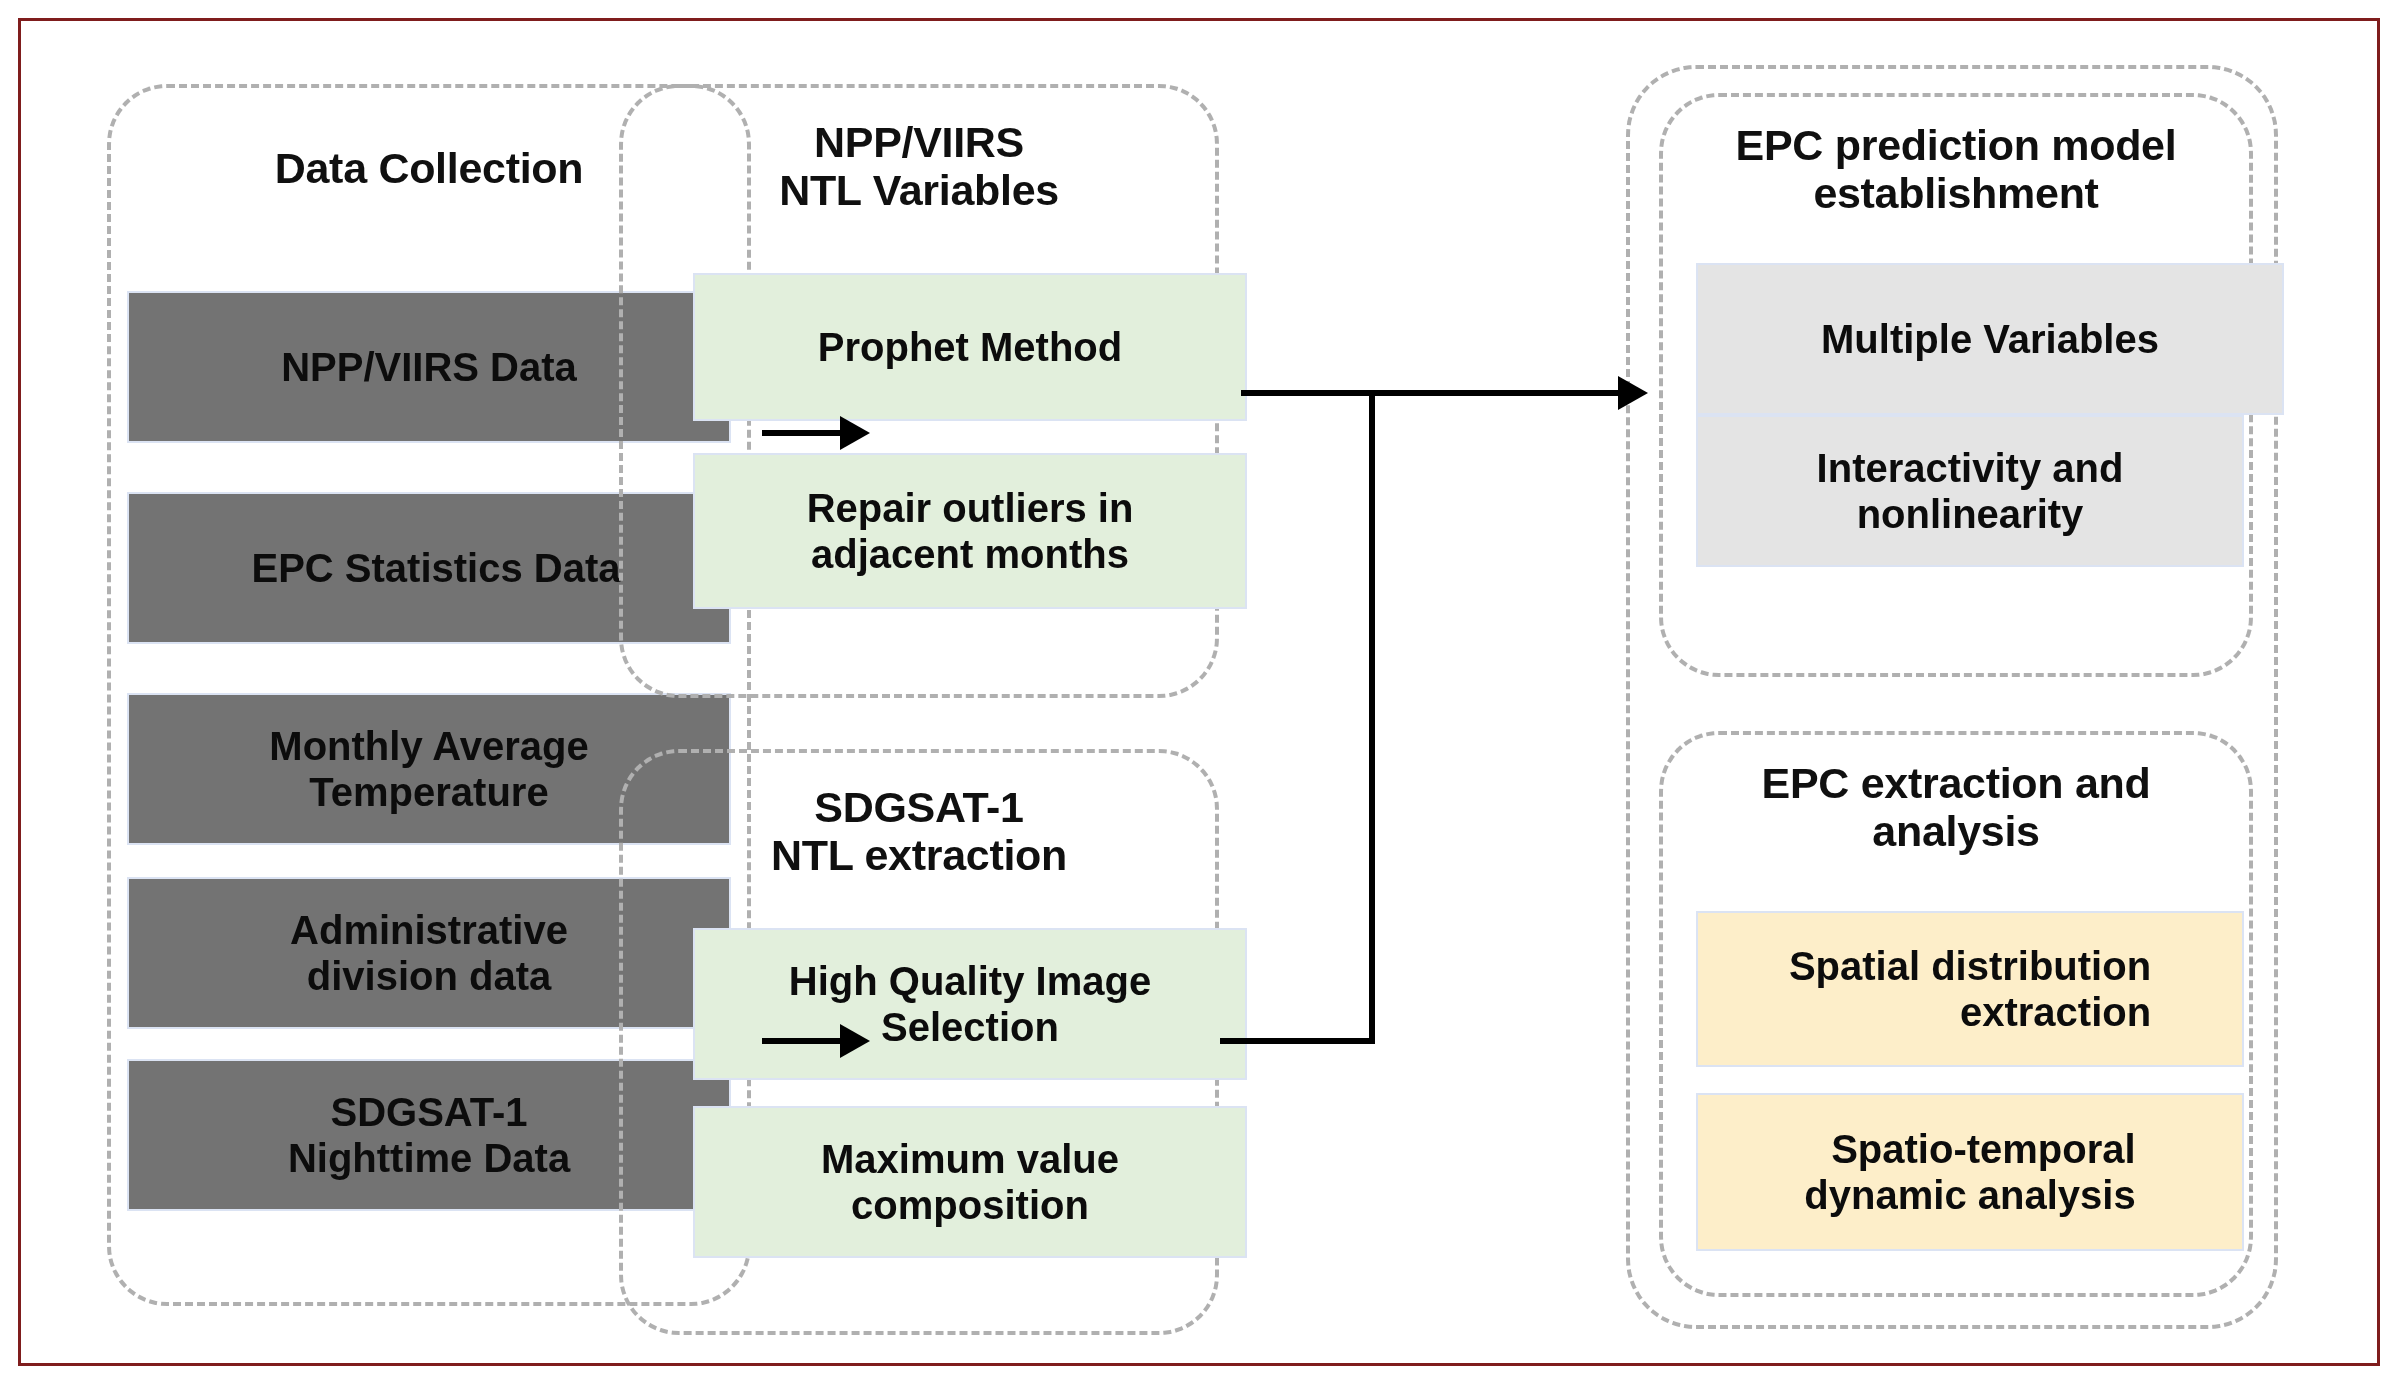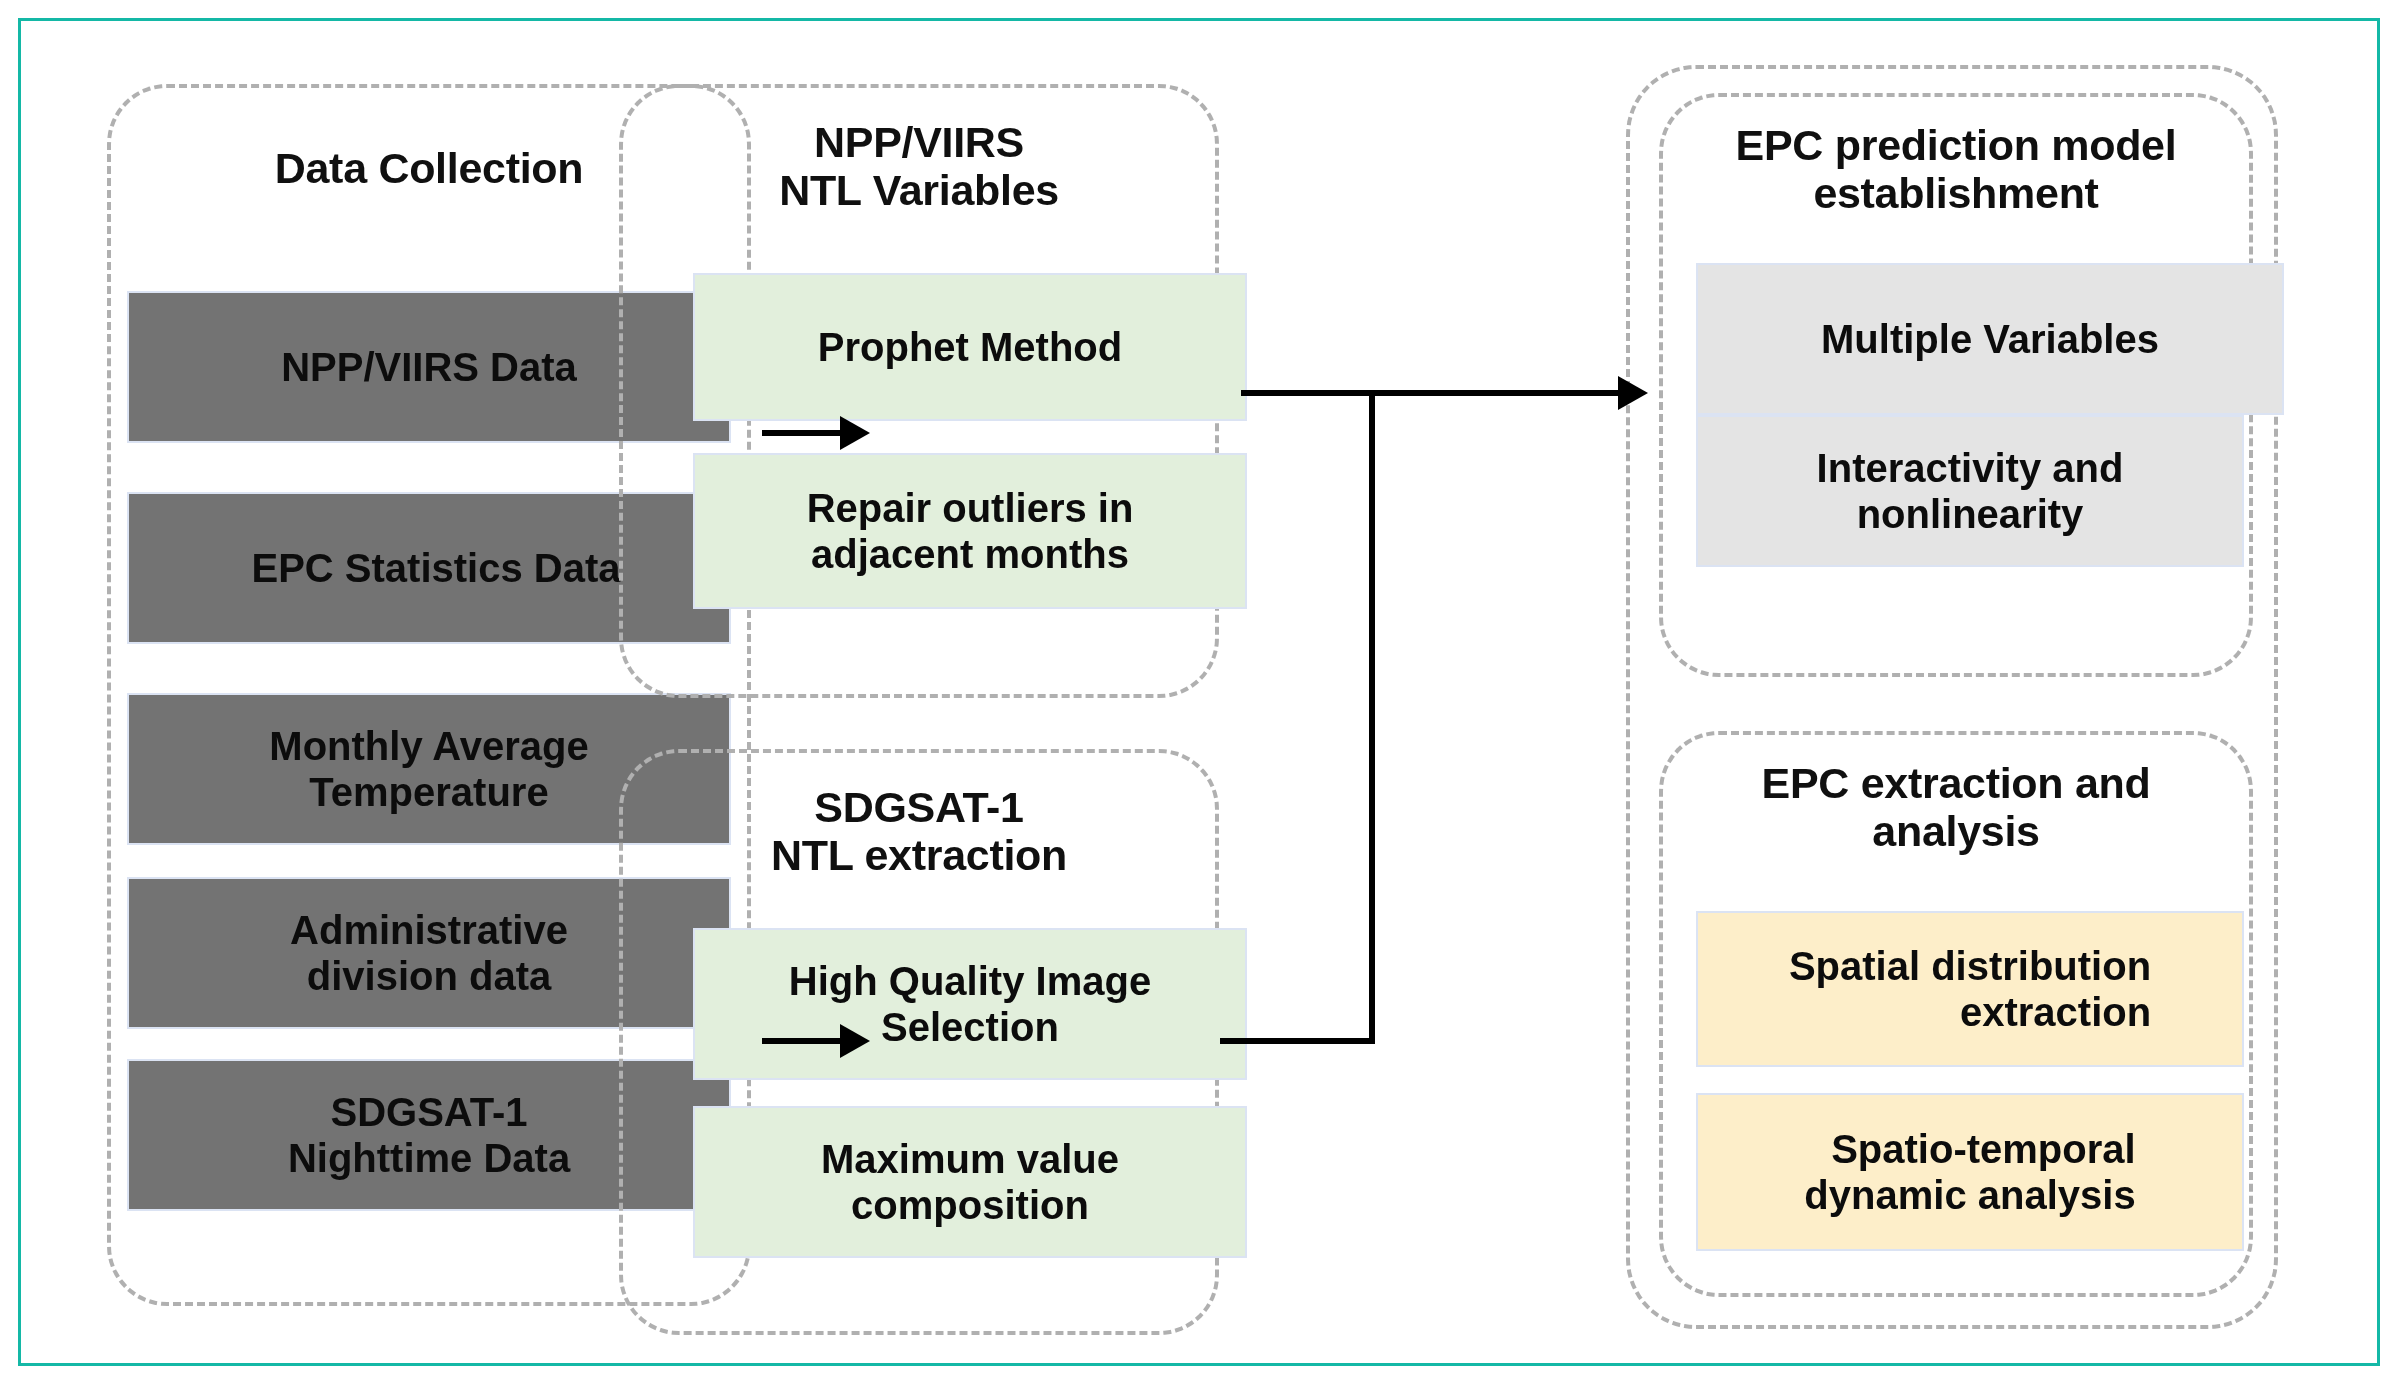--- a/index.html
+++ b/index.html
@@ -9,21 +9,21 @@
     background: #ffffff;
     font-family: "Liberation Sans", sans-serif;
   }
 
   .figure-frame {
     position: absolute;
     left: 18px;
     top: 18px;
     width: 2362px;
     height: 1348px;
-    border: 3px solid #14b8a6;
+    border: 3px solid #7f1d1d;
     background: #ffffff;
   }
 
   
   .group {
     position: absolute;
     border: 4px dashed #b0b0b0;
     border-radius: 60px;
     background: transparent;
   }

